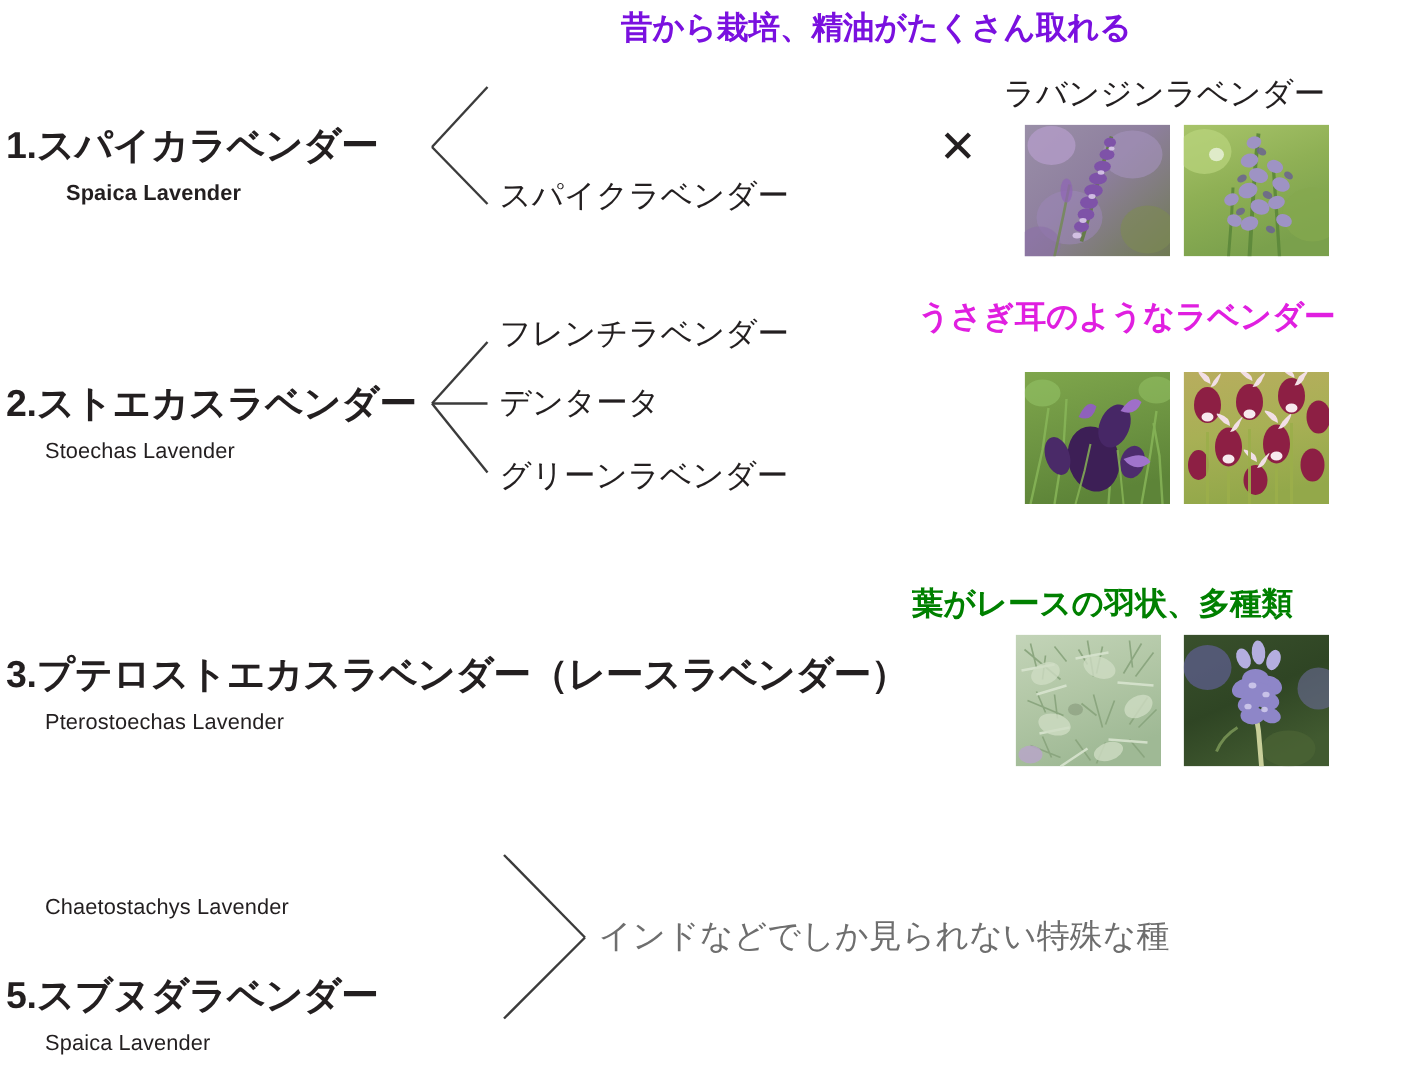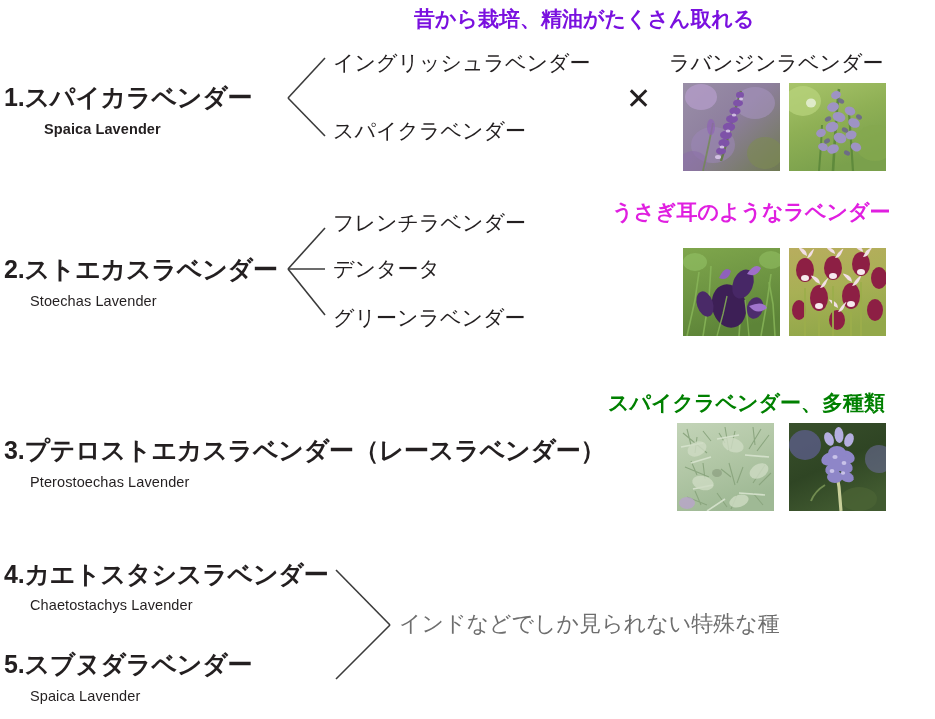--- a/index.html
+++ b/index.html
@@ -82,21 +82,20 @@
   svg.bracket { position: absolute; overflow: visible; }
   svg.bracket line { stroke: #3b3b3b; stroke-width: 1.6; }
 </style>
 </head>
 <body>
 
 <div id="canvas">
 
   <div class="abs annotation" style="left:414px; top:8px; color:#7A10DF;">昔から栽培、精油がたくさん取れる</div>
 
-  <div class="abs variety" style="left:333px; top:52px;">イングリッシュラベンダー</div>
 
   <div class="abs variety" style="left:669px; top:52px;">ラバンジンラベンダー</div>
 
   <div class="abs species-jp" style="left:4px; top:85px;">1.スパイカラベンダー</div>
   <div class="abs species-en" style="left:44px; top:122px;font-weight:bold;">Spaica Lavender</div>
 
   <div class="abs cross-symbol" style="left:626px; top:84px;">✕</div>
 
   <div class="abs variety" style="left:333px; top:120px;">スパイクラベンダー</div>
 
@@ -279,21 +278,21 @@
       <g stroke="#9cae4b" stroke-width="2" fill="none" opacity="0.9">
         <path d="M16 88 L16 40"></path>
         <path d="M44 88 L44 38"></path>
         <path d="M72 88 L72 34"></path>
         <path d="M30 88 L30 66"></path>
         <path d="M62 88 L62 64"></path>
       </g>
     </svg>
   </div>
 
-  <div class="abs annotation" style="left:608px; top:392px; color:#008000;">スパイクラベンダー、多種類</div>
+  <div class="abs annotation" style="left:608px; top:392px; color:#008000;">葉がレースの羽状、多種類</div>
 
   <div class="abs species-jp" style="left:4px; top:438px;">3.プテロストエカスラベンダー（レースラベンダー）</div>
   <div class="abs species-en" style="left:30px; top:475px;">Pterostoechas Lavender</div>
 
   <div class="photo" style="left:677px; top:423px;">
     <svg viewBox="0 0 97 88" preserveAspectRatio="none">
       <defs>
         <linearGradient id="g5bg" x1="0" y1="0" x2="0.4" y2="1">
           <stop offset="0%" stop-color="#c3d4b8"></stop>
           <stop offset="50%" stop-color="#b2c7a6"></stop>
@@ -362,21 +361,20 @@
       <g fill="#cfc9ec" opacity="0.9">
         <ellipse cx="46" cy="34" rx="2.6" ry="2"></ellipse>
         <ellipse cx="55" cy="40" rx="2.4" ry="1.9"></ellipse>
         <ellipse cx="43" cy="48" rx="2.4" ry="1.9"></ellipse>
         <ellipse cx="54" cy="50" rx="2.2" ry="1.8"></ellipse>
       </g>
       <path d="M36 62 q-10 6 -14 16" stroke="#7f9b5a" stroke-width="2" fill="none" opacity="0.8"></path>
     </svg>
   </div>
 
-  <div class="abs species-jp" style="left:4px; top:562px;">4.カエトスタシスラベンダー</div>
   <div class="abs species-en" style="left:30px; top:598px;">Chaetostachys Lavender</div>
 
   <div class="abs species-jp" style="left:4px; top:652px;">5.スブヌダラベンダー</div>
   <div class="abs species-en" style="left:30px; top:689px;">Spaica Lavender</div>
 
   <svg class="bracket" style="left:0; top:0; width:935px; height:719px;">
     <line x1="336" y1="570" x2="390" y2="625"></line>
     <line x1="390" y1="625" x2="336" y2="679"></line>
   </svg>
 

